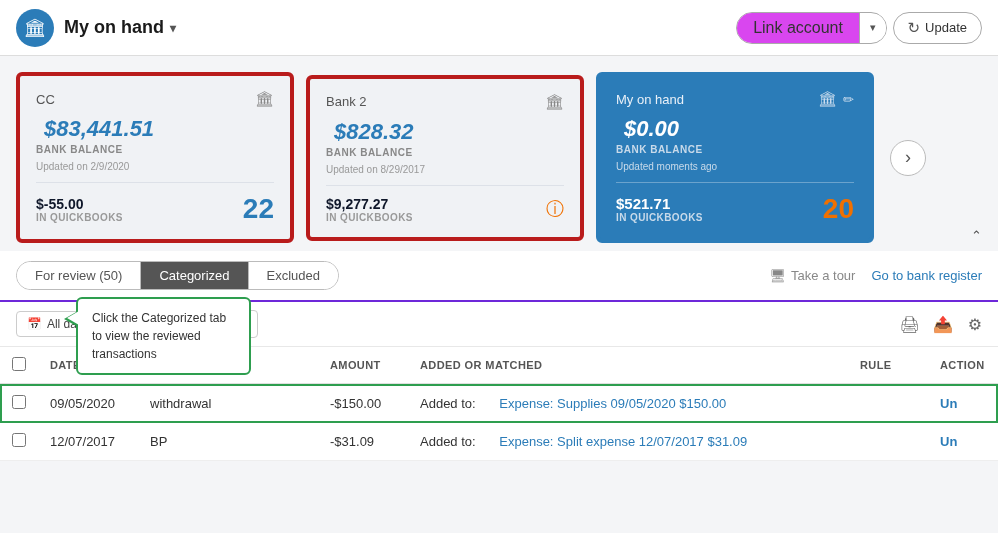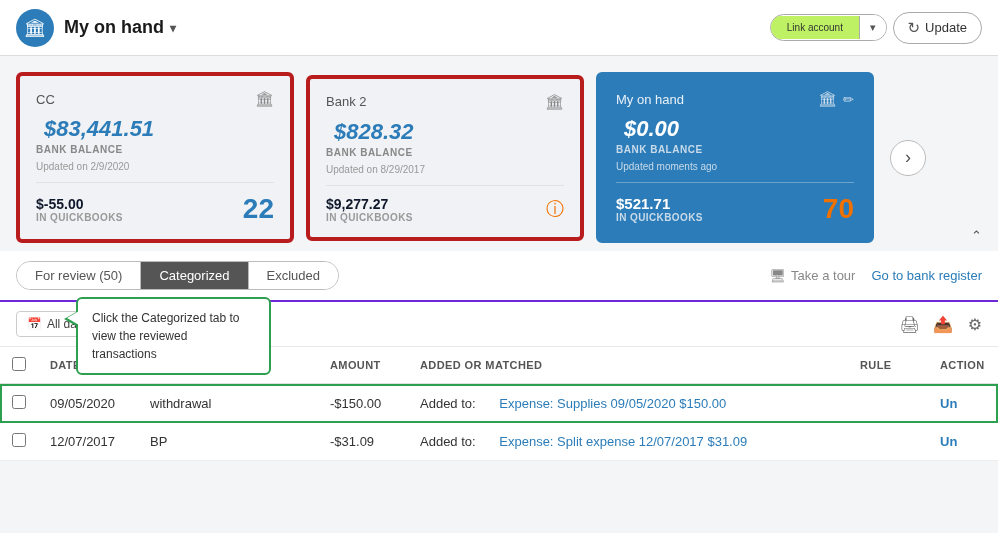--- a/index.html
+++ b/index.html
@@ -16,21 +16,21 @@
     }
     .app-title {
       font-size: 18px; font-weight: 600; color: #1a1a1a; margin-left: 10px; display: flex; align-items: center; gap: 6px;
     }
     .chevron-down { font-size: 12px; color: #555; }
     .header-right { margin-left: auto; display: flex; align-items: center; gap: 6px; }
     .link-account-btn {
       display: flex; align-items: center; border: 1.5px solid #aaa; border-radius: 20px; overflow: hidden; background: #fff;
     }
     .link-account-main {
-      padding: 6px 16px; font-size: 10px; color: #333; background: #bef264; cursor: pointer; border: none; border-right: 1px solid #aaa;
+      padding: 6px 16px; font-size: 16px; color: #333; background: #d946ef; cursor: pointer; border: none; border-right: 1px solid #aaa;
     }
     .link-account-caret {
       padding: 6px 10px; cursor: pointer; background: #fff; border: none; color: #555; font-size: 11px;
     }
     .update-btn {
       display: flex; align-items: center; gap: 5px; padding: 6px 14px;
       border: 1.5px solid #aaa; border-radius: 20px; background: #fff; cursor: pointer; font-size: 13px; color: #333;
     }
     .update-icon { font-size: 15px; color: #555; }
 
@@ -87,21 +87,21 @@
     }
     .tab-divider { width: 1px; background: #bbb; }
     .tabs-right { margin-left: auto; display: flex; align-items: center; gap: 16px; }
     .take-tour-link { color: #888; font-size: 13px; display: flex; align-items: center; gap: 5px; cursor: pointer; text-decoration: none; }
     .go-to-register { color: #2b7cb8; font-size: 13px; cursor: pointer; text-decoration: none; }
 
     
     .callout-wrapper { position: relative; display: inline-block; }
     .callout-box {
       position: absolute; left: 60px; top: 36px; background: #fff; border: 2px solid #2e9e4f; border-radius: 6px;
-      padding: 10px 14px; width: 195px; font-size: 12px; color: #333; z-index: 10; line-height: 1.5;
+      padding: 10px 14px; width: 175px; font-size: 12px; color: #333; z-index: 10; line-height: 1.5;
     }
     .callout-arrow {
       position: absolute; left: -14px; top: 12px; width: 0; height: 0;
       border-top: 8px solid transparent; border-bottom: 8px solid transparent; border-right: 14px solid #2e9e4f;
     }
     .callout-arrow-inner {
       position: absolute; left: -11px; top: 12px; width: 0; height: 0;
       border-top: 7px solid transparent; border-bottom: 7px solid transparent; border-right: 12px solid #fff;
     }
 
@@ -216,21 +216,21 @@
     <div class="card-balance-label card-balance-label-white">BANK BALANCE</div>
     <div class="card-row">
       <span class="card-updated-white">Updated moments ago</span>
     </div>
     <hr class="card-divider-white">
     <div class="card-row">
       <div>
         <div class="card-qs-amount-white">$521.71</div>
         <div class="card-qs-label-white">IN QUICKBOOKS</div>
       </div>
-      <div class="card-count-white">70</div>
+      <div class="card-count-white">20</div>
     </div>
   </div>
 
   <div class="next-arrow">›</div>
 
   <div class="collapse-btn">⌃</div>
 </div>
 
 <div class="tabs-bar">
   <div class="callout-wrapper">

